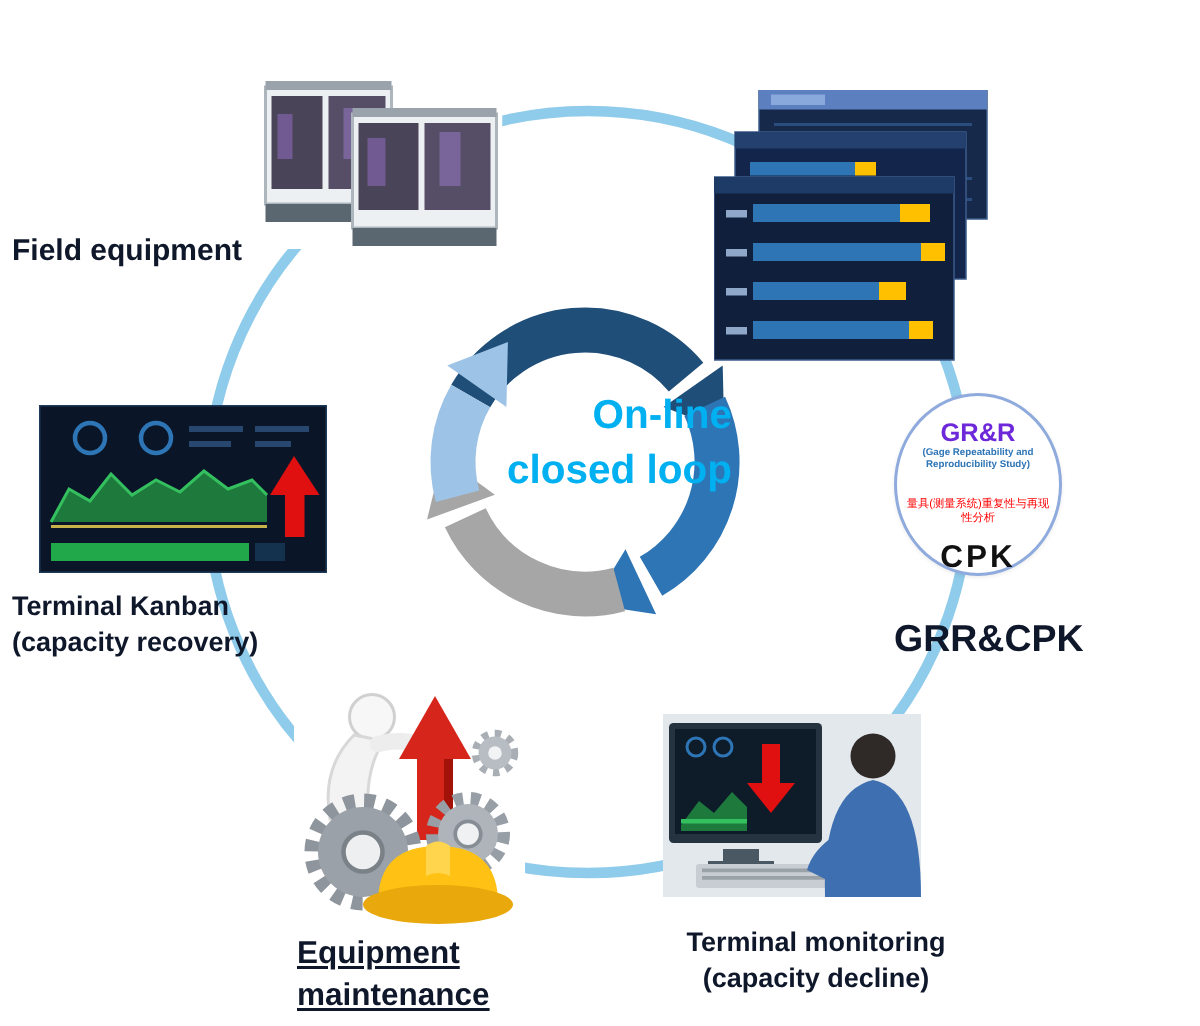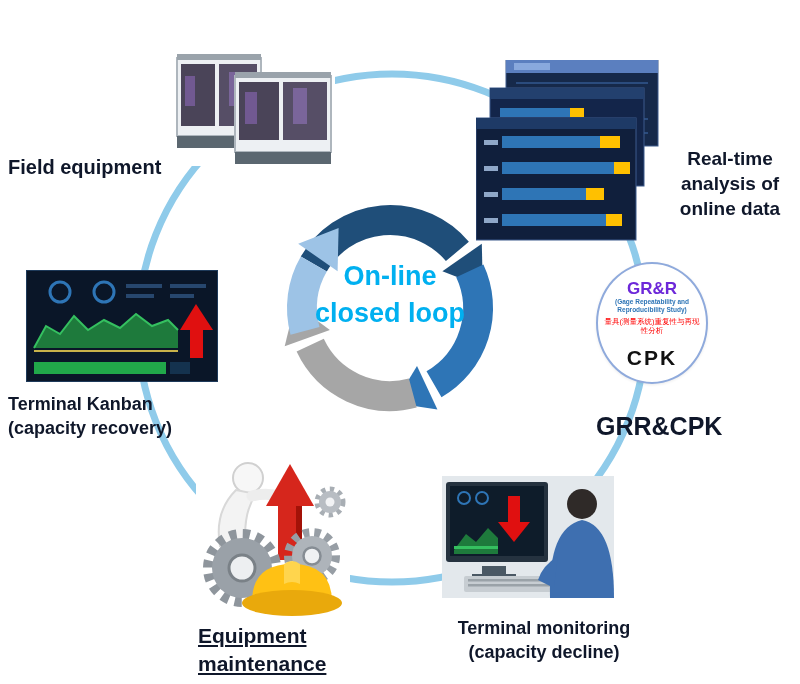--- a/index.html
+++ b/index.html
@@ -14,21 +14,21 @@
   svg { display: block; }
 
   
   .outer-ring-svg { position: absolute; left: 0; top: 0; z-index: 1; }
 
   
   .loop-svg { position: absolute; left: 260px; top: 178px; z-index: 2; }
 
   .center-text {
     position: absolute; left: 292px; top: 258px; width: 196px;
-    text-align: center; z-index: 3;
+    text-align: right; z-index: 3;
     color: #00B0F0; font-weight: bold; font-size: 27px; line-height: 37px;
   }
 
   
   .node { position: absolute; z-index: 2; }
 
   
   .label {
     position: absolute; z-index: 3;
     color: #0f172a; font-weight: bold;
@@ -42,21 +42,21 @@
 
   
   .grr-badge {
     position: absolute; left: 596px; top: 262px; width: 112px; height: 122px;
     background: #ffffff; border: 2px solid #8FAADC; border-radius: 50%;
     z-index: 2; text-align: center; box-sizing: border-box;
     box-shadow: 0 1px 3px rgba(0,0,0,0.08);
   }
   .grr-title { margin-top: 16px; color: #6d28d9; font-weight: bold; font-size: 17px; line-height: 18px; }
   .grr-sub   { color: #2E75B6; font-weight: bold; font-size: 6.5px; line-height: 8px; }
-  .grr-cn    { color: #FF0000; font-size: 7.5px; line-height: 9px; margin-top: 3px; padding: 0 4px; }
+  .grr-cn    { color: #FF0000; font-size: 7.5px; line-height: 9px; margin-top: 17px; padding: 0 4px; }
   .grr-cpk   { color: #111111; font-weight: bold; font-size: 21px; letter-spacing: 2px; margin-top: 11px; }
 </style>
 </head>
 <body>
 
 <div class="canvas">
 
   <svg class="outer-ring-svg" width="800" height="684">
     <circle cx="392" cy="328" r="254" fill="none" stroke="#8FCBEA" stroke-width="7"></circle>
   </svg>
@@ -155,25 +155,20 @@
         <rect x="138" y="102" width="16" height="12" fill="#FFC000"></rect>
         <rect x="8" y="132" width="14" height="5" fill="#8FA7C8"></rect>
         <rect x="26" y="128" width="84" height="12" fill="#2E75B6"></rect>
         <rect x="110" y="128" width="18" height="12" fill="#FFC000"></rect>
         <rect x="8" y="158" width="14" height="5" fill="#8FA7C8"></rect>
         <rect x="26" y="154" width="104" height="12" fill="#2E75B6"></rect>
         <rect x="130" y="154" width="16" height="12" fill="#FFC000"></rect>
       </g>
     </svg>
   </div>
-  <div class="label lbl-realtime">
-    <div>Real-time</div>
-    <div>analysis of</div>
-    <div>online data</div>
-  </div>
 
   <div class="grr-badge">
     <div class="grr-title">GR&amp;R</div>
     <div class="grr-sub">(Gage Repeatability and</div>
     <div class="grr-sub">Reproducibility Study)</div>
     <div class="grr-cn">量具(测量系统)重复性与再现性分析</div>
     <div class="grr-cpk">CPK</div>
   </div>
   <div class="label lbl-grr">
     <span>GRR&amp;CPK</span>

